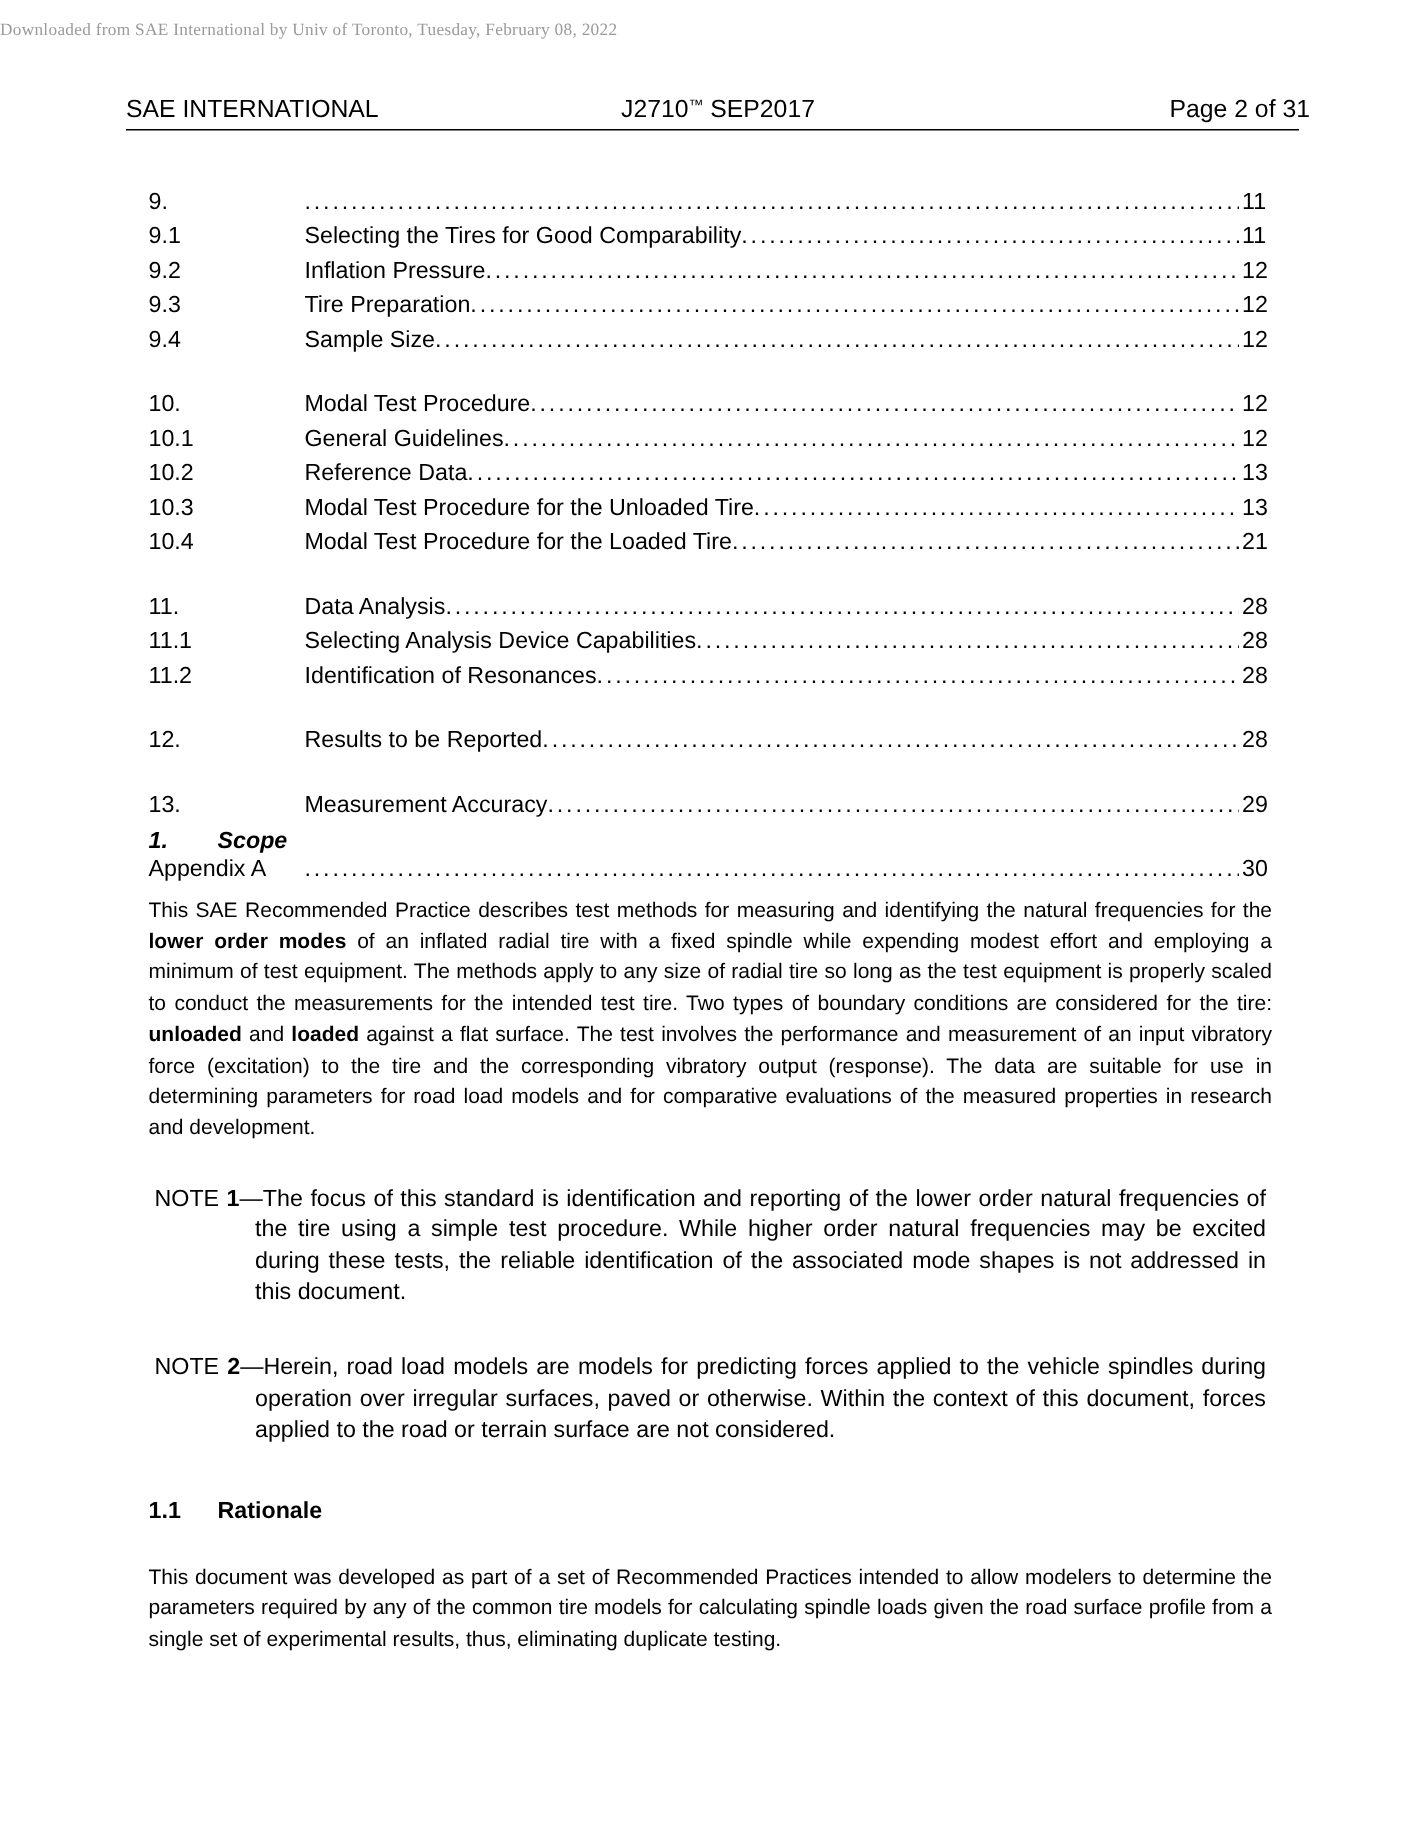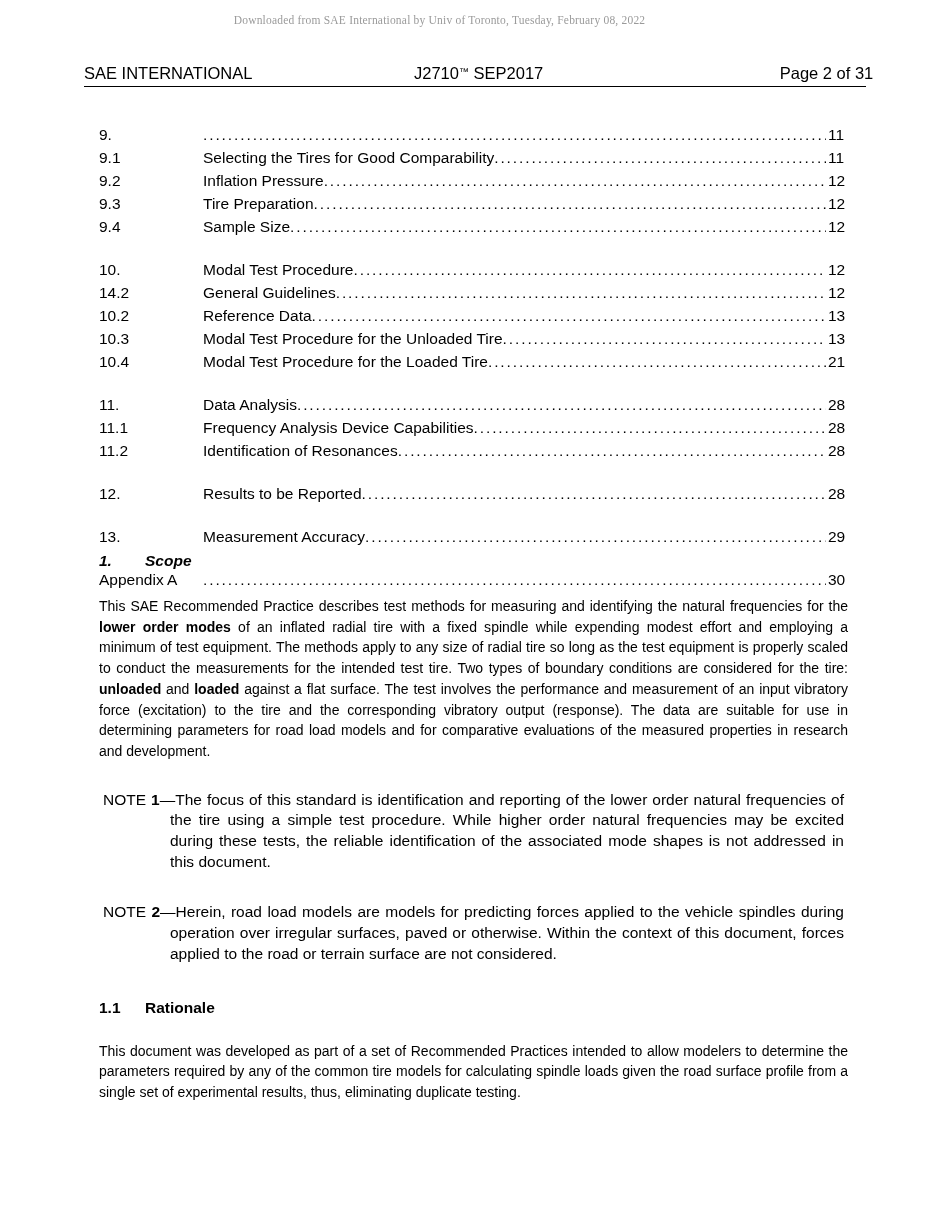--- a/index.html
+++ b/index.html
@@ -21,21 +21,20 @@
     width: 950px;
     height: 1230px;
   }
 
   
   .watermark {
     position: absolute;
     top: 14px;
     left: 0;
     width: 879px;
-    text-align: center;
     font-family: "Liberation Serif", serif;
     font-size: 11.5px;
     color: #9a9a9a;
     letter-spacing: 0.2px;
     white-space: nowrap;
   }
 
   
   .doc-header {
     position: absolute;
@@ -245,21 +244,21 @@
     <div class="toc-group">
       <div class="toc-row">
         <span class="toc-num">10.</span>
         <span class="toc-mid">
           <span class="toc-title">Modal Test Procedure</span>
           <span class="toc-leader"> ........................................................................................................................................................................................................</span>
         </span>
         <span class="toc-page">12</span>
       </div>
       <div class="toc-row">
-        <span class="toc-num">14.2</span>
+        <span class="toc-num">10.1</span>
         <span class="toc-mid">
           <span class="toc-title">General Guidelines</span>
           <span class="toc-leader"> ........................................................................................................................................................................................................</span>
         </span>
         <span class="toc-page">12</span>
       </div>
       <div class="toc-row">
         <span class="toc-num">10.2</span>
         <span class="toc-mid">
           <span class="toc-title">Reference Data</span>
@@ -290,21 +289,21 @@
         <span class="toc-num">11.</span>
         <span class="toc-mid">
           <span class="toc-title">Data Analysis</span>
           <span class="toc-leader"> ........................................................................................................................................................................................................</span>
         </span>
         <span class="toc-page">28</span>
       </div>
       <div class="toc-row">
         <span class="toc-num">11.1</span>
         <span class="toc-mid">
-          <span class="toc-title">Frequency Analysis Device Capabilities</span>
+          <span class="toc-title">Selecting Analysis Device Capabilities</span>
           <span class="toc-leader"> ........................................................................................................................................................................................................</span>
         </span>
         <span class="toc-page">28</span>
       </div>
       <div class="toc-row">
         <span class="toc-num">11.2</span>
         <span class="toc-mid">
           <span class="toc-title">Identification of Resonances</span>
           <span class="toc-leader"> ........................................................................................................................................................................................................</span>
         </span>

